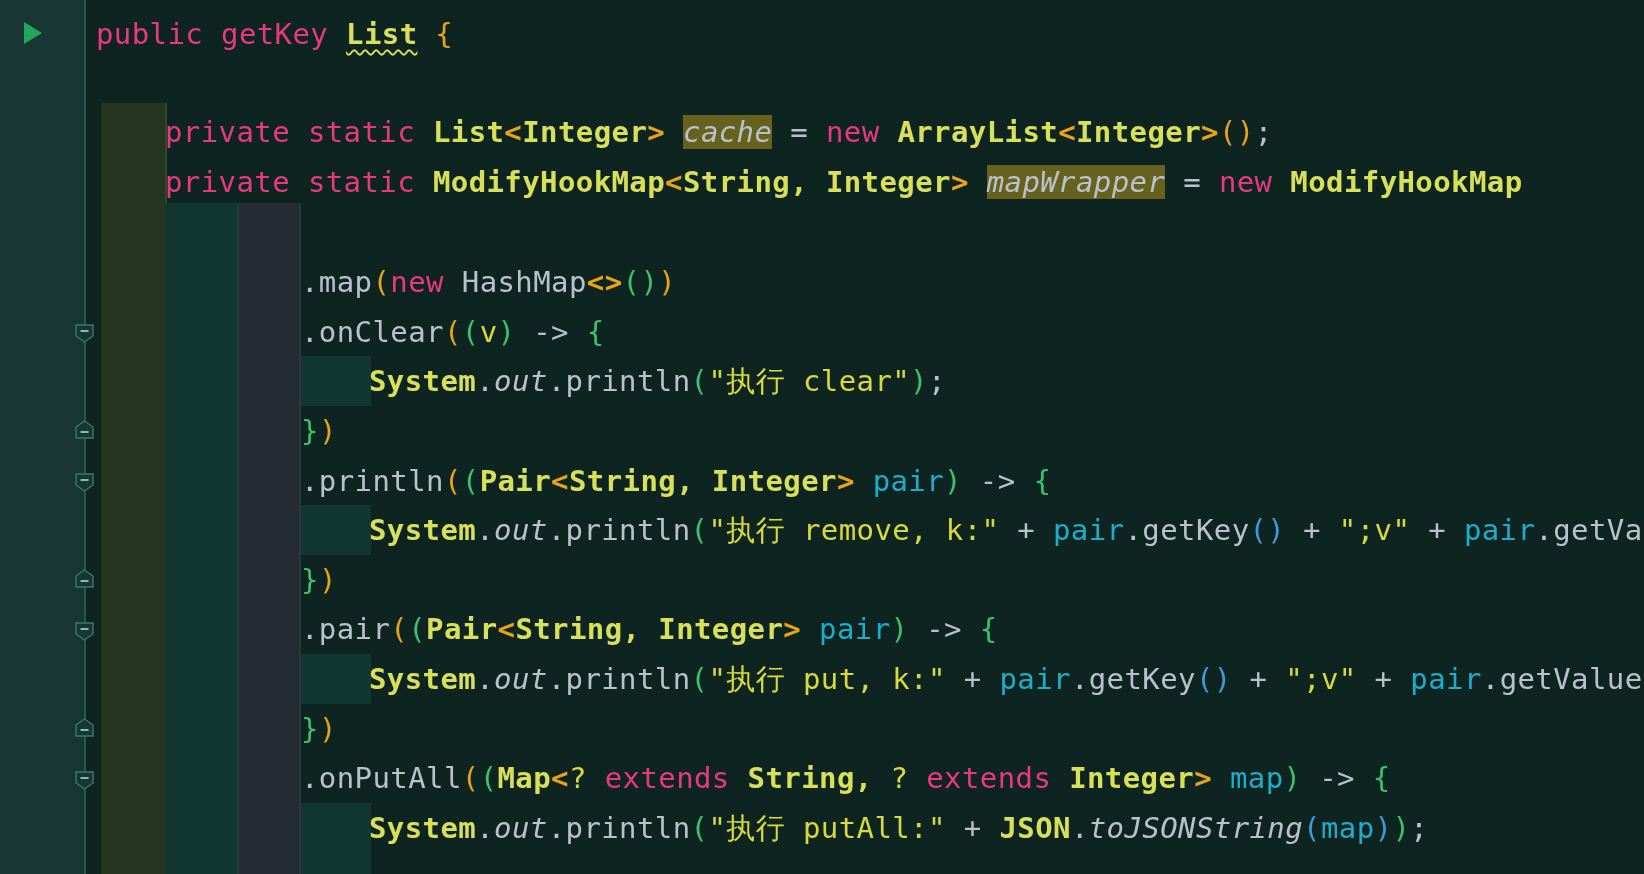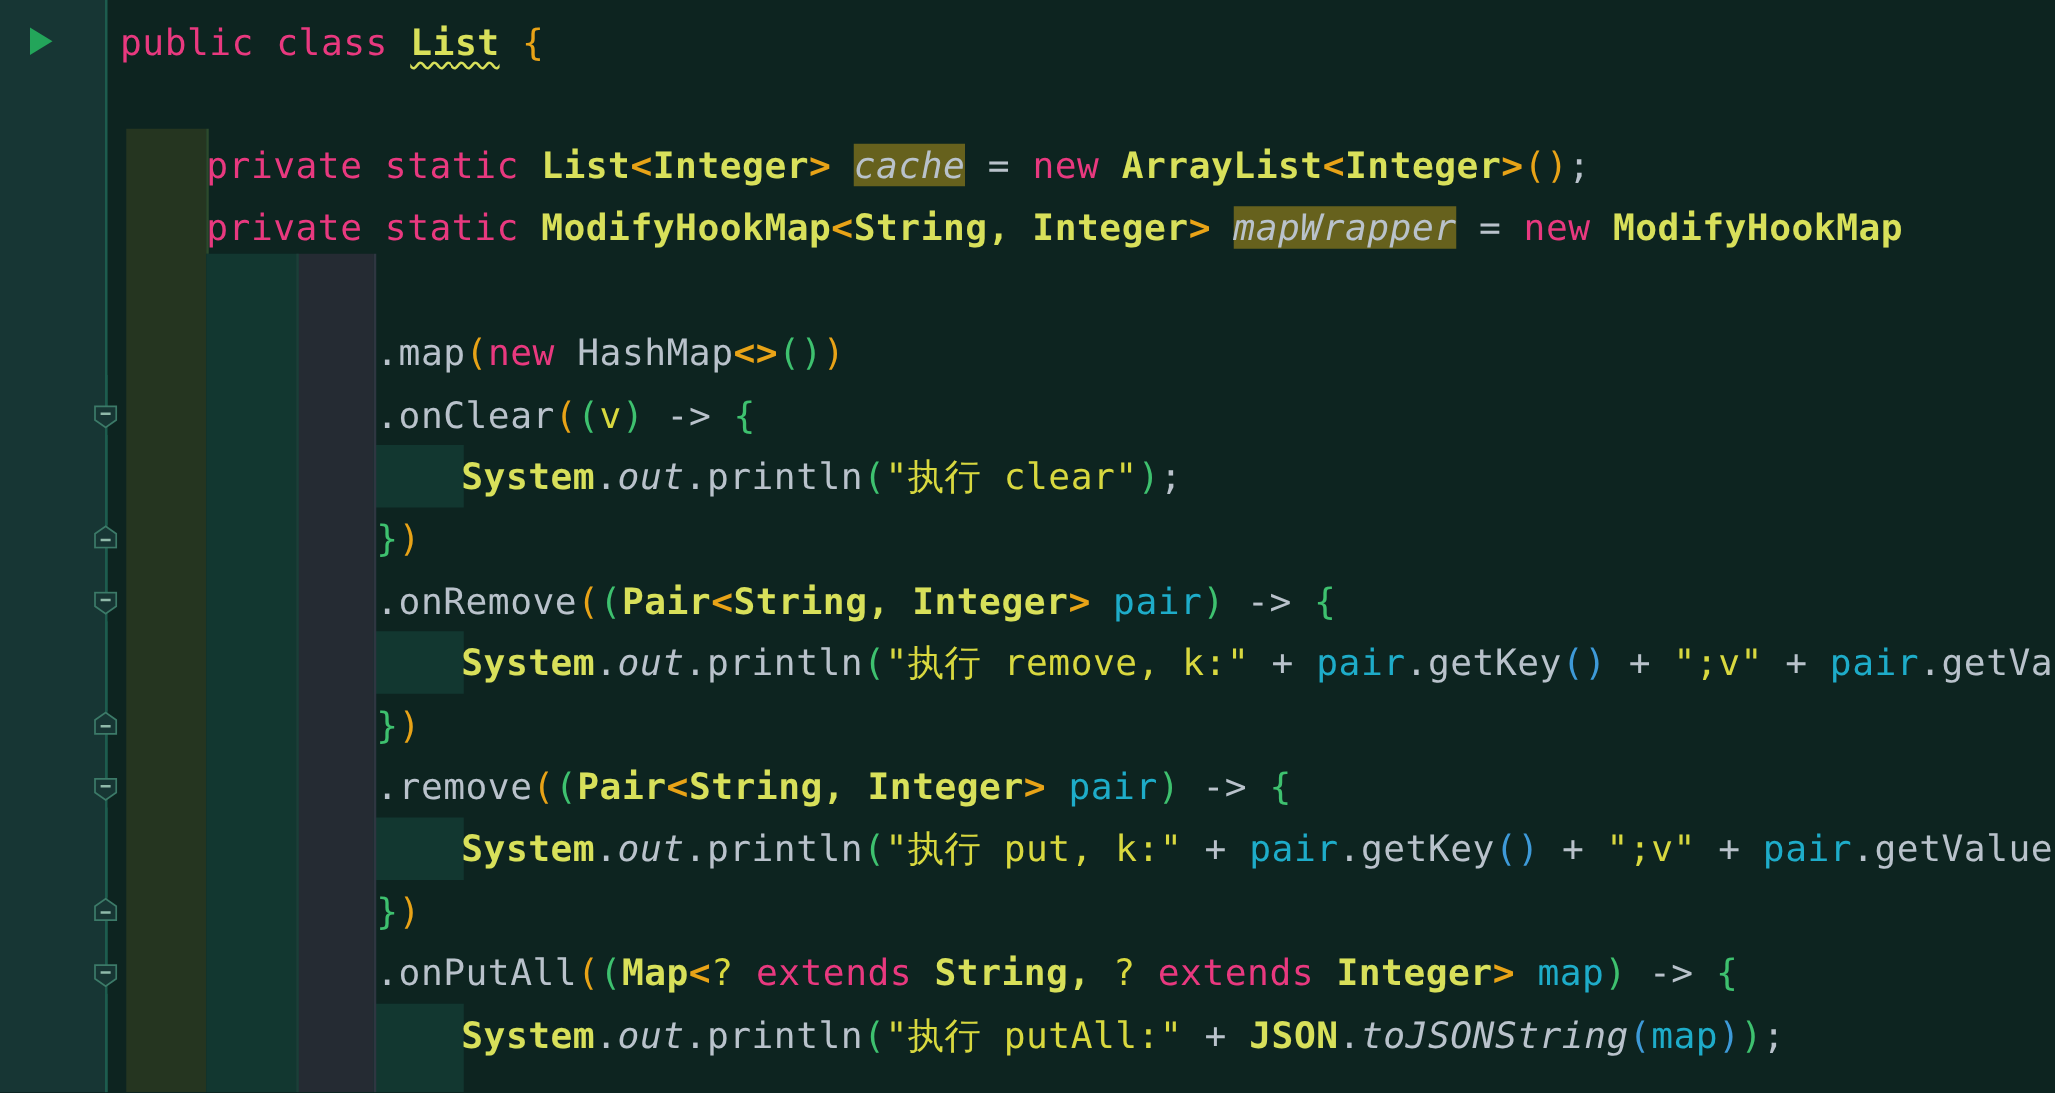--- a/index.html
+++ b/index.html
@@ -181,42 +181,42 @@
   </div>
   <div class="fold-marker" style="left:75px; top:771px;">
     <svg width="19" height="19" viewBox="0 0 19 19">
       <path d="M1 1 H18 V12 L9.5 18 L1 12 Z" fill="#173634" stroke="#3c7a68" stroke-width="1.4"></path>
       <rect x="5.5" y="6" width="8" height="2" fill="#8fb9a9"></rect>
     </svg>
   </div>
 
   <div id="code">
 
-    <div class="line" style="top:9px; left:96px;"><span class="kw">public class </span><span class="warn-type">List</span><span class="b1"> {</span></div>
+    <div class="line" style="top:9px; left:96px;"><span class="kw">public getKey </span><span class="warn-type">List</span><span class="b1"> {</span></div>
 
     <div class="line" style="top:107px; left:165px;"><span class="kw">private static </span><span class="type">List</span><span class="ang">&lt;</span><span class="type">Integer</span><span class="ang">&gt;</span> <span class="hl ital">cache</span><span class="op"> = </span><span class="kw">new </span><span class="type">ArrayList</span><span class="ang">&lt;</span><span class="type">Integer</span><span class="ang">&gt;</span><span class="b1">()</span><span class="punc">;</span></div>
 
     <div class="line" style="top:157px; left:165px;"><span class="kw">private static </span><span class="type">ModifyHookMap</span><span class="ang">&lt;</span><span class="type">String</span><span class="type">,</span> <span class="type">Integer</span><span class="ang">&gt;</span> <span class="hl ital">mapWrapper</span><span class="op"> = </span><span class="kw">new </span><span class="type">ModifyHookMap</span></div>
 
 
     <div class="line" style="top:257px; left:301px;"><span class="id">.map</span><span class="b1">(</span><span class="kw">new </span><span class="id">HashMap</span><span class="ang">&lt;&gt;</span><span class="b2">()</span><span class="b1">)</span></div>
 
     <div class="line" style="top:307px; left:301px;"><span class="id">.onClear</span><span class="b1">(</span><span class="b2">(</span><span class="num">v</span><span class="b2">)</span><span class="op"> -&gt; </span><span class="brace">{</span></div>
 
     <div class="line" style="top:356px; left:369px;"><span class="type">System</span><span class="punc">.</span><span class="ital">out</span><span class="punc">.</span><span class="id">println</span><span class="b2">(</span><span class="str">"执行 clear"</span><span class="b2">)</span><span class="punc">;</span></div>
 
     <div class="line" style="top:406px; left:301px;"><span class="brace">}</span><span class="b1">)</span></div>
 
-    <div class="line" style="top:456px; left:301px;"><span class="id">.onRemove</span><span class="b1">(</span><span class="b2">(</span><span class="type">Pair</span><span class="ang">&lt;</span><span class="type">String, Integer</span><span class="ang">&gt;</span> <span class="param">pair</span><span class="b2">)</span><span class="op"> -&gt; </span><span class="brace">{</span></div>
+    <div class="line" style="top:456px; left:301px;"><span class="id">.println</span><span class="b1">(</span><span class="b2">(</span><span class="type">Pair</span><span class="ang">&lt;</span><span class="type">String, Integer</span><span class="ang">&gt;</span> <span class="param">pair</span><span class="b2">)</span><span class="op"> -&gt; </span><span class="brace">{</span></div>
 
     <div class="line" style="top:505px; left:369px;"><span class="type">System</span><span class="punc">.</span><span class="ital">out</span><span class="punc">.</span><span class="id">println</span><span class="b2">(</span><span class="str">"执行 remove, k:"</span><span class="op"> + </span><span class="param">pair</span><span class="punc">.</span><span class="id">getKey</span><span class="b3">()</span><span class="op"> + </span><span class="str">";v"</span><span class="op"> + </span><span class="param">pair</span><span class="punc">.</span><span class="id">getValue</span></div>
 
     <div class="line" style="top:555px; left:301px;"><span class="brace">}</span><span class="b1">)</span></div>
 
-    <div class="line" style="top:604px; left:301px;"><span class="id">.remove</span><span class="b1">(</span><span class="b2">(</span><span class="type">Pair</span><span class="ang">&lt;</span><span class="type">String, Integer</span><span class="ang">&gt;</span> <span class="param">pair</span><span class="b2">)</span><span class="op"> -&gt; </span><span class="brace">{</span></div>
+    <div class="line" style="top:604px; left:301px;"><span class="id">.pair</span><span class="b1">(</span><span class="b2">(</span><span class="type">Pair</span><span class="ang">&lt;</span><span class="type">String, Integer</span><span class="ang">&gt;</span> <span class="param">pair</span><span class="b2">)</span><span class="op"> -&gt; </span><span class="brace">{</span></div>
 
     <div class="line" style="top:654px; left:369px;"><span class="type">System</span><span class="punc">.</span><span class="ital">out</span><span class="punc">.</span><span class="id">println</span><span class="b2">(</span><span class="str">"执行 put, k:"</span><span class="op"> + </span><span class="param">pair</span><span class="punc">.</span><span class="id">getKey</span><span class="b3">()</span><span class="op"> + </span><span class="str">";v"</span><span class="op"> + </span><span class="param">pair</span><span class="punc">.</span><span class="id">getValue</span><span class="b3">()</span></div>
 
     <div class="line" style="top:704px; left:301px;"><span class="brace">}</span><span class="b1">)</span></div>
 
     <div class="line" style="top:753px; left:301px;"><span class="id">.onPutAll</span><span class="b1">(</span><span class="b2">(</span><span class="type">Map</span><span class="ang">&lt;</span><span class="num">? </span><span class="kw">extends </span><span class="type">String</span><span class="type">, </span><span class="num">? </span><span class="kw">extends </span><span class="type">Integer</span><span class="ang">&gt;</span> <span class="param">map</span><span class="b2">)</span><span class="op"> -&gt; </span><span class="brace">{</span></div>
 
     <div class="line" style="top:803px; left:369px;"><span class="type">System</span><span class="punc">.</span><span class="ital">out</span><span class="punc">.</span><span class="id">println</span><span class="b2">(</span><span class="str">"执行 putAll:"</span><span class="op"> + </span><span class="type">JSON</span><span class="punc">.</span><span class="ital">toJSONString</span><span class="b3">(</span><span class="param">map</span><span class="b3">)</span><span class="b2">)</span><span class="punc">;</span></div>
 
   </div>

